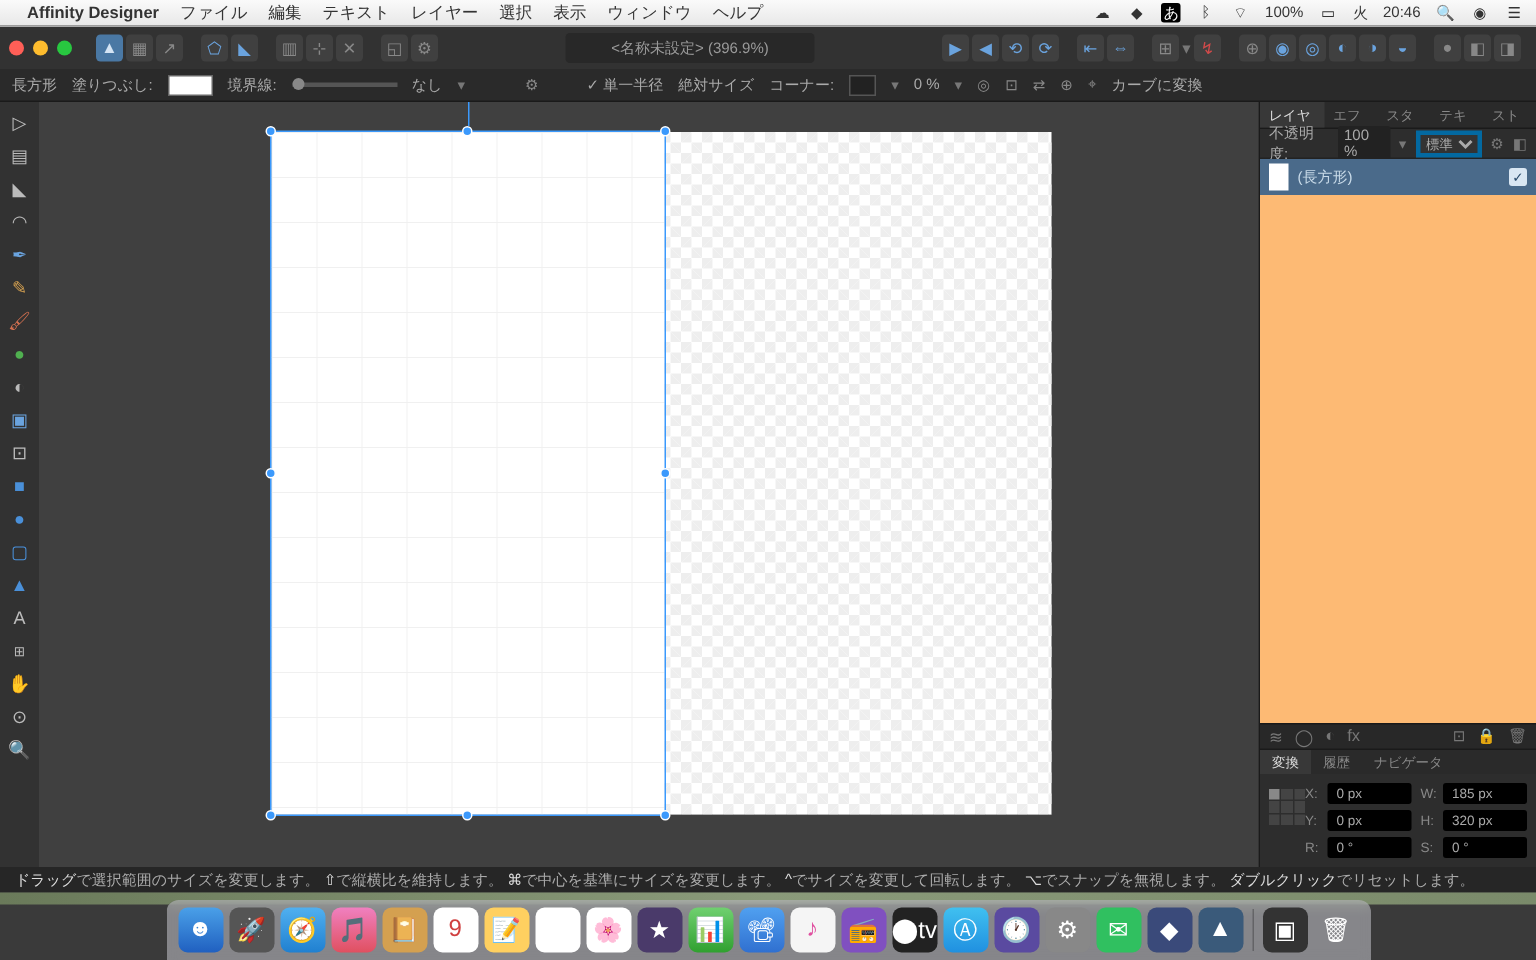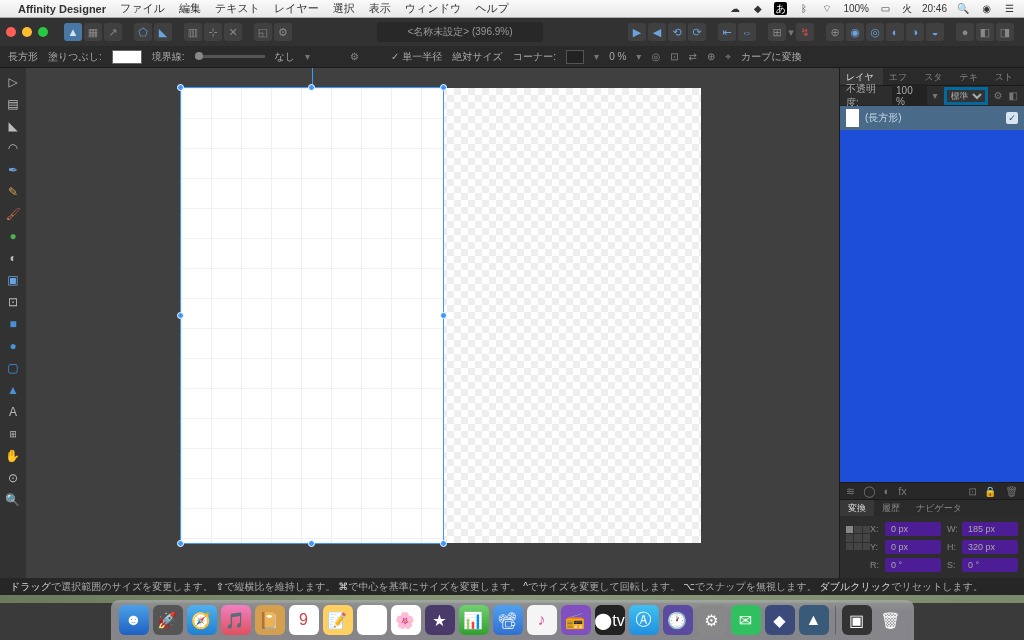--- a/index.html
+++ b/index.html
@@ -44,37 +44,37 @@
 .h-ml{top:50%;left:-4px;margin-top:-4px}.h-mr{top:50%;right:-4px;margin-top:-4px}
 .h-bl{bottom:-4px;left:-4px}.h-bm{bottom:-4px;left:50%;margin-left:-4px}.h-br{bottom:-4px;right:-4px}
 .rot-line{position:absolute;top:-22px;left:50%;width:1px;height:18px;background:#3b99fc}
 .panels { width:185px; background:#2d2d2d; display:flex; flex-direction:column; border-left:1px solid #1a1a1a; }
 .panel-tabs { height:18px; display:flex; background:#2a2a2a; border-bottom:1px solid #1a1a1a; }
 .ptab { padding:3px 6px; color:#888; font-size:9px; }
 .ptab.active { background:#383838; color:#ddd; }
 .opacity-row { height:20px; display:flex; align-items:center; padding:0 6px; gap:6px; color:#aaa; background:#2d2d2d; border-bottom:1px solid #222; }
 .opacity-row .val { background:#222; padding:1px 4px; border-radius:2px; }
 .opacity-row select { background:#333; color:#aaa; border:3px solid #0369a1; font-size:9px; }
-.layers-list { flex:1; background:#1d4ed8; }
+.layers-list { flex:1; background:#fdba74; }
 .layer { height:24px; background:#4a6a8a; display:flex; align-items:center; padding:0 6px; gap:6px; color:#c8dae8; }
 .layer .thumb { width:13px; height:18px; background:#fff; }
 .layer .chk { width:12px; height:12px; background:#d9e6f2; border-radius:2px; margin-left:auto; display:flex; align-items:center; justify-content:center; color:#2a4a6a; font-size:9px; }
 .panel-mid { height:18px; background:#282828; display:flex; align-items:center; padding:0 6px; gap:8px; color:#777; border-top:1px solid #1a1a1a; border-bottom:1px solid #1a1a1a; }
 .panel-mid .pill { font-size:11px; }
 .panel-mid .right-icons { margin-left:auto; display:flex; gap:8px; }
 .transform-tabs { height:16px; display:flex; background:#2a2a2a; }
 .ttab { padding:2px 8px; color:#888; font-size:9px; }
 .ttab.active { background:#383838; color:#ddd; }
 .transform-body { padding:6px; background:#2d2d2d; display:grid; grid-template-columns:18px 1fr 1fr; gap:4px 6px; align-items:center; color:#aaa; }
 .t-anchor { width:24px; height:24px; display:grid; grid-template-columns:repeat(3,1fr); grid-template-rows:repeat(3,1fr); gap:1px; grid-row:span 2; }
 .t-anchor span { background:#444; }
 .t-anchor span.sel { background:#888; }
 .tfield { display:flex; align-items:center; gap:3px; }
 .tfield .tl { color:#888; font-size:9px; width:12px; }
-.tfield .tv { background:#4c1d95; padding:2px 6px; border-radius:2px; flex:1; font-size:9px; }
+.tfield .tv { background:#000000; padding:2px 6px; border-radius:2px; flex:1; font-size:9px; }
 .hints { height:17px; background:#262626; color:#aaa; font-size:10px; display:flex; align-items:center; padding:0 10px; }
 .hints b { color:#ddd; font-weight:normal; }
 .dock-wrap { height:45px; background:#3a3a3a; display:flex; align-items:flex-end; justify-content:center; position:relative; }
 .dock-bg-strip { position:absolute; top:0; left:0; right:0; height:8px; background:linear-gradient(90deg,#6a7a5a,#8a9a7a,#7a8a6a); }
 .dock { height:40px; background:rgba(210,210,218,0.5); border-radius:8px 8px 0 0; padding:3px 8px; display:flex; gap:4px; align-items:center; backdrop-filter:blur(4px); }
 .dock-item { width:30px; height:30px; border-radius:6px; display:flex; align-items:center; justify-content:center; font-size:16px; color:#fff; }
 .dock-sep { width:1px; height:28px; background:rgba(0,0,0,0.25); margin:0 2px; }
 </style>
 </head>
 <body>

